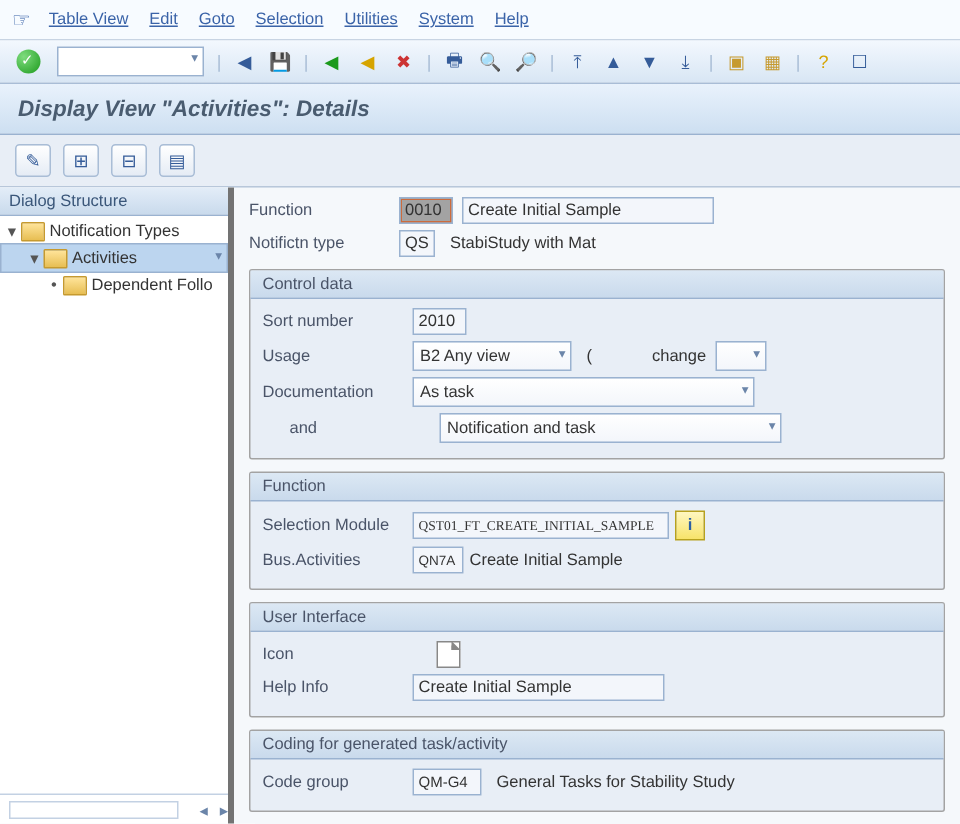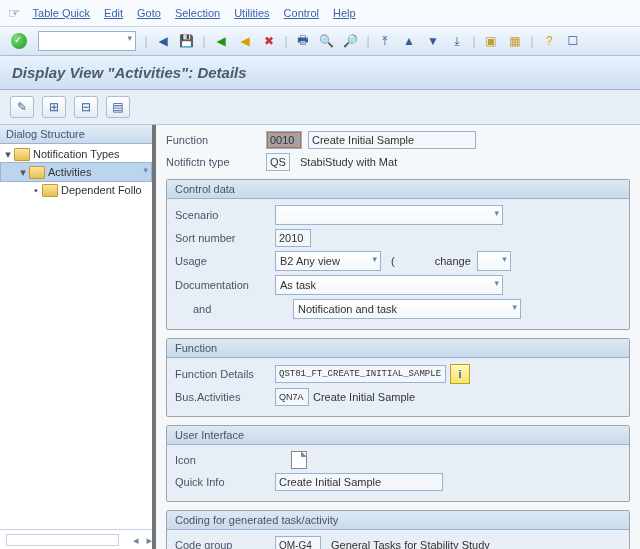--- a/index.html
+++ b/index.html
@@ -41,26 +41,26 @@
   .grp-body{padding:6px 8px}
   .info-btn{width:18px;height:18px;border:1px solid #b7a11e;background:linear-gradient(#fff7c0,#f7e36a);display:inline-flex;align-items:center;justify-content:center;color:#2b5fa4;font-weight:bold;font-size:11px;margin-left:4px}
   .doc-icon{width:14px;height:16px;border:1px solid #888;background:#fff;position:relative;margin-left:16px}
   .doc-icon:before{content:"";position:absolute;right:-1px;top:-1px;border:3px solid transparent;border-left-color:#888;border-bottom-color:#888}
 </style>
 </head>
 <body>
 
 <div class="menubar">
   <span class="sys-icon">☞</span>
-  <span class="menu-item">Table Quick</span>
+  <span class="menu-item">Table View</span>
   <span class="menu-item">Edit</span>
   <span class="menu-item">Goto</span>
   <span class="menu-item">Selection</span>
   <span class="menu-item">Utilities</span>
-  <span class="menu-item">Control</span>
+  <span class="menu-item">System</span>
   <span class="menu-item">Help</span>
 </div>
 
 <div class="toolbar">
   <span class="tb-btn">
       <span class="ok-icon"></span>
     </span>
   <div class="tb-combo"></div>
   <span class="tb-sep">|</span>
   <span class="tb-btn">◀</span>
@@ -134,24 +134,20 @@
     <div class="row">
       <span class="lbl">Notifictn type</span>
       <span class="inp ro" style="width:16px">QS</span>
       <span style="width:10px"></span>
       <span>StabiStudy with Mat</span>
     </div>
 
     <div class="grp">
       <div class="grp-head">Control data</div>
       <div class="grp-body">
-        <div class="row">
-          <span class="lbl">Scenario</span>
-          <span class="sel" style="width:208px"></span>
-        </div>
         <div class="row">
           <span class="lbl">Sort number</span>
           <span class="inp ro" style="width:28px">2010</span>
         </div>
         <div class="row">
           <span class="lbl">Usage</span>
           <span class="sel" style="width:86px">B2 Any view</span>
           <span style="width:10px"></span>
           <span>(</span>
           <span style="width:40px"></span>
@@ -167,42 +163,42 @@
           <span class="lbl-sub">and</span>
           <span class="sel" style="width:208px">Notification and task</span>
         </div>
       </div>
     </div>
 
     <div class="grp">
       <div class="grp-head">Function</div>
       <div class="grp-body">
         <div class="row">
-          <span class="lbl">Function Details</span>
-          <span class="inp ro" style="width:163px;font-family:Liberation Mono, monospace;font-size:9px">QST01_FT_CREATE_INITIAL_SAMPLE</span>
+          <span class="lbl">Selection Module</span>
+          <span class="inp ro" style="width:163px;font-family:Liberation Serif, serif;font-size:9px">QST01_FT_CREATE_INITIAL_SAMPLE</span>
           <span class="info-btn">i</span>
         </div>
         <div class="row">
           <span class="lbl">Bus.Activities</span>
           <span class="inp ro" style="width:26px;font-size:9px">QN7A</span>
           <span style="width:4px"></span>
           <span>Create Initial Sample</span>
         </div>
       </div>
     </div>
 
     <div class="grp">
       <div class="grp-head">User Interface</div>
       <div class="grp-body">
         <div class="row">
           <span class="lbl">Icon</span>
           <span class="doc-icon"></span>
         </div>
         <div class="row">
-          <span class="lbl">Quick Info</span>
+          <span class="lbl">Help Info</span>
           <span class="inp ro" style="width:160px">Create Initial Sample</span>
         </div>
       </div>
     </div>
 
     <div class="grp">
       <div class="grp-head">Coding for generated task/activity</div>
       <div class="grp-body">
         <div class="row">
           <span class="lbl">Code group</span>

